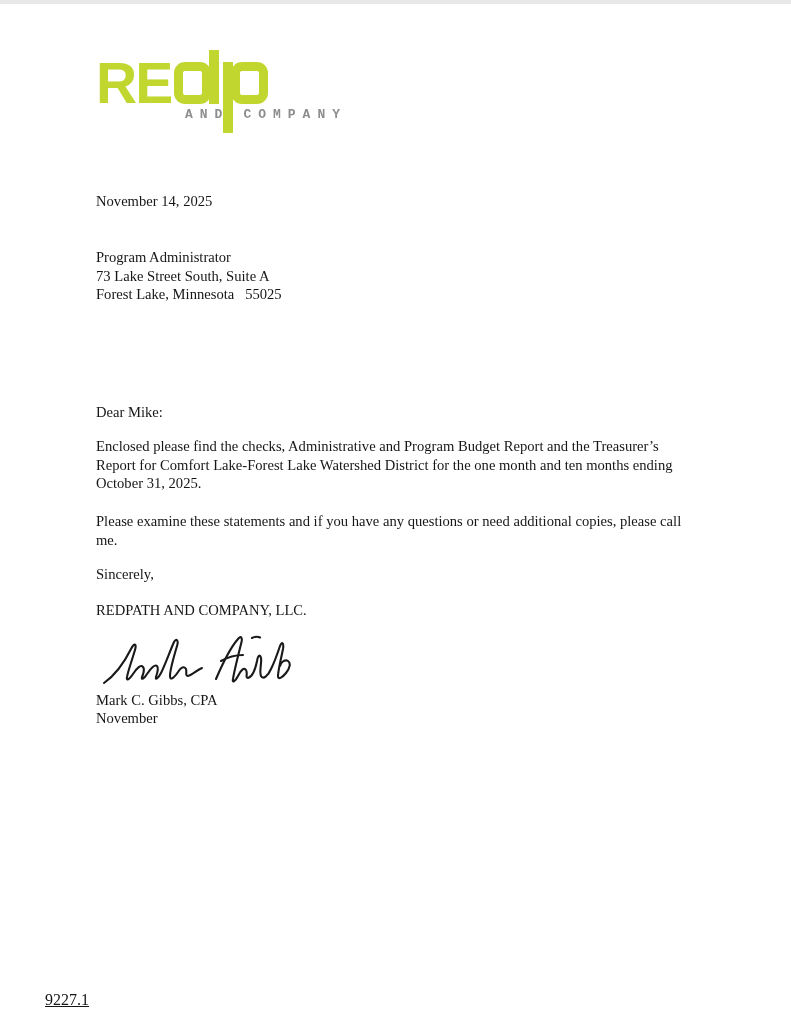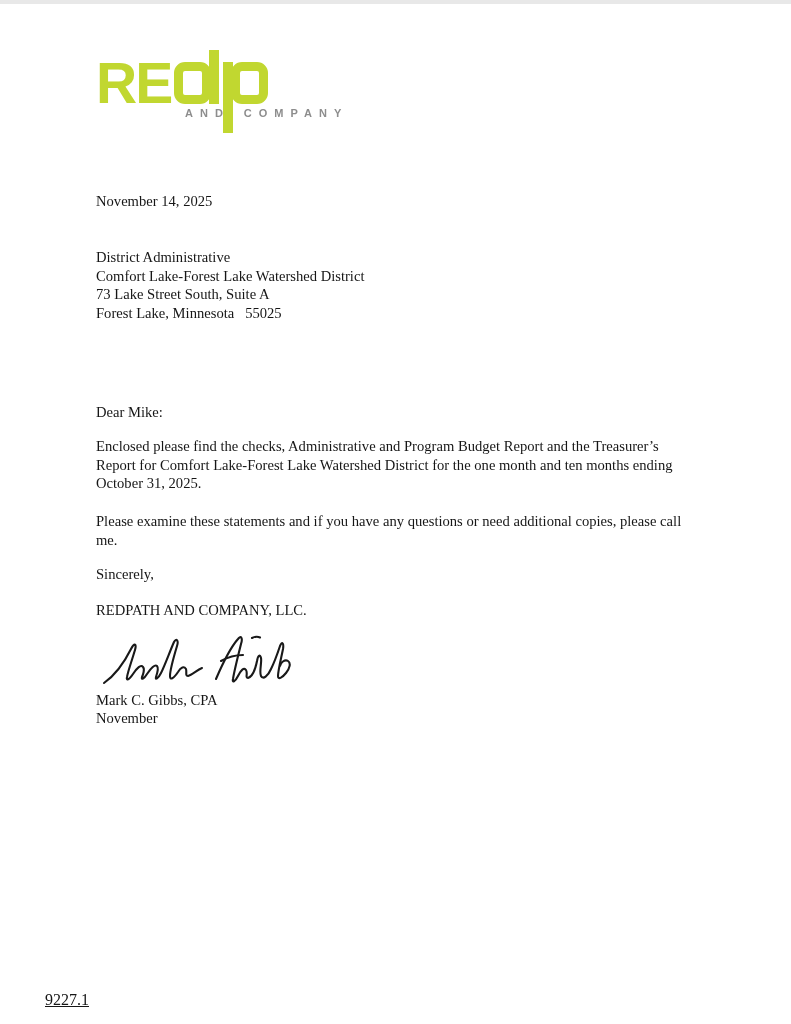--- a/index.html
+++ b/index.html
@@ -60,22 +60,22 @@
     border-radius: 11px;
   }
   .glyph-p .stem {
     position: absolute; left: 0; top: 0;
     width: 10px; height: 71px;
     background: var(--lime);
   }
   .logo-sub {
     position: absolute;
     left: 89px; top: 57px;
-    font-family: Liberation Sans, sans-serif;
-    font-size: 11px;
+    font-family: Liberation Mono, monospace;
+    font-size: 13px;
     font-weight: 600;
     letter-spacing: 7px;
     white-space: nowrap;
   }
   .logo-sub .word-and { margin-right: 14px; }
 
   
   .txt { position: absolute; left: 96px; font-size: 14.6px; line-height: 18.6px; }
   .date-line   { top: 188px; text-align: center; }
   .addr-block  { top: 244px; }
@@ -120,22 +120,21 @@
       </span>
     </div>
     <div class="logo-sub" style="color:#8d8d8d;">
       <span class="word-and">AND</span><span>COMPANY</span>
     </div>
   </div>
 
   <div class="txt date-line">November 14, 2025</div>
 
   <div class="txt addr-block">
-    <div>District Administrative</div>
-    <div>Comfort Lake-Forest Lake Watershed District</div>
+    <div>Program Administrator</div>
     <div>73 Lake Street South, Suite A</div>
     <div>Forest Lake, Minnesota   55025</div>
   </div>
 
   <div class="txt salutation">Dear Mike:</div>
 
   <div class="txt para-1">Enclosed please find the checks, Administrative and Program Budget Report and the Treasurer’s Report for Comfort Lake-Forest Lake Watershed District for the one month and ten months ending October 31, 2025.</div>
 
   <div class="txt para-2">Please examine these statements and if you have any questions or need additional copies, please call me.</div>
 

